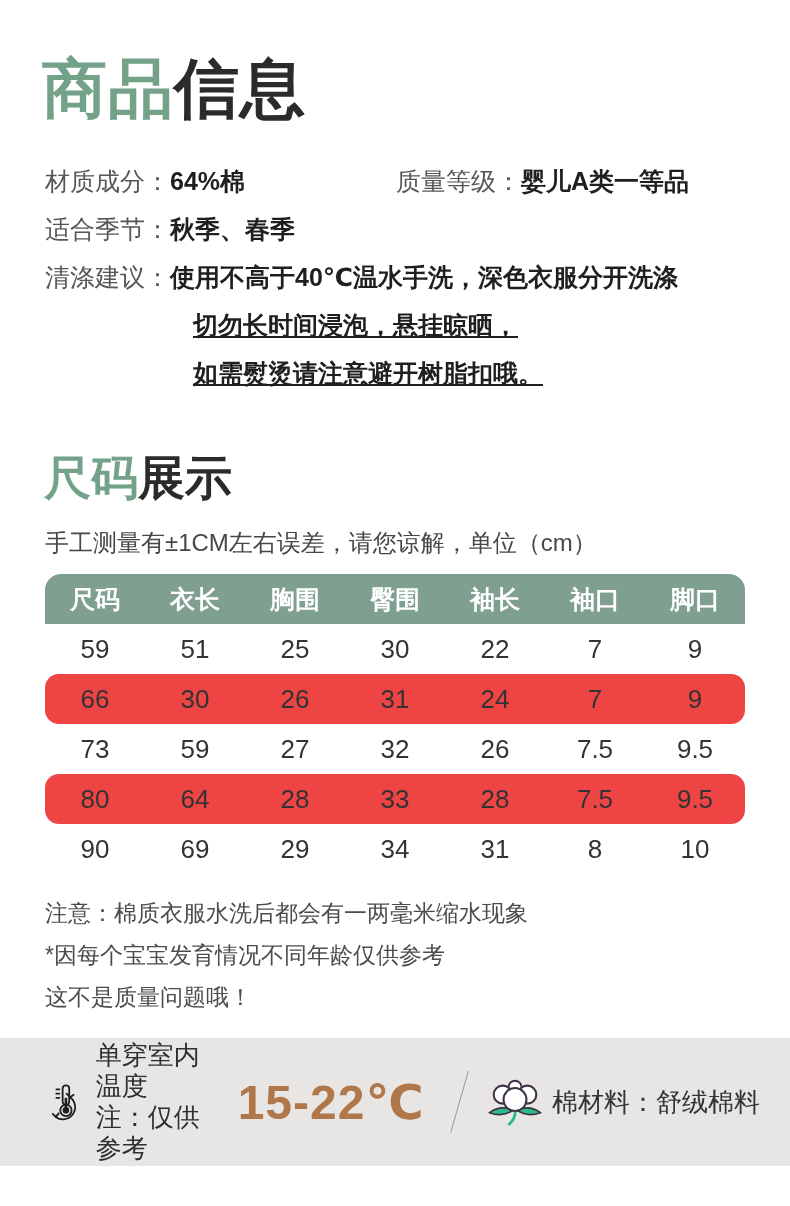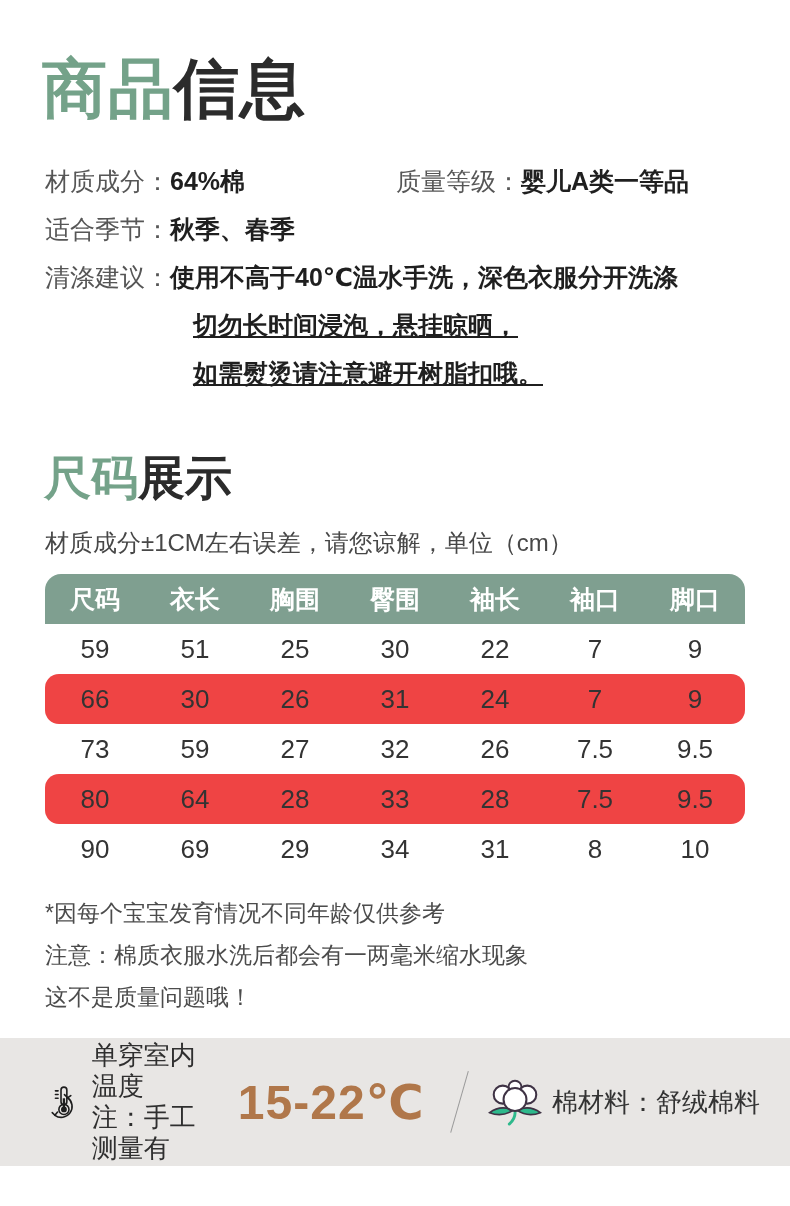--- a/index.html
+++ b/index.html
@@ -128,21 +128,21 @@
     </div>
     <div class="info-row">
       <span class="attr-label">清涤建议：</span><span class="attr-value">使用不高于40℃温水手洗，深色衣服分开洗涤</span>
     </div>
     <div class="cont-line">切勿长时间浸泡，悬挂晾晒，</div>
     <div class="cont-line">如需熨烫请注意避开树脂扣哦。</div>
   </div>
 
   <h2 class="section-title"><span class="green">尺码</span><span>展示</span></h2>
 
-  <div class="measure-note">材质成分±1CM左右误差，请您谅解，单位（cm）</div>
+  <div class="measure-note">手工测量有±1CM左右误差，请您谅解，单位（cm）</div>
 
   <div class="size-table">
     <div class="size-row head" id="size-head">
         <div>尺码</div>
         <div>衣长</div>
         <div>胸围</div>
         <div>臀围</div>
         <div>袖长</div>
         <div>袖口</div>
         <div>脚口</div>
@@ -190,22 +190,22 @@
           <div>29</div>
           <div>34</div>
           <div>31</div>
           <div>8</div>
           <div>10</div>
         </div>
       </div>
   </div>
 
   <div class="footnotes">
+    <div>注意：棉质衣服水洗后都会有一两毫米缩水现象</div>
     <div>*因每个宝宝发育情况不同年龄仅供参考</div>
-    <div>注意：棉质衣服水洗后都会有一两毫米缩水现象</div>
     <div>这不是质量问题哦！</div>
   </div>
 
   <div class="footer-band">
     <svg class="icon-svg" width="50" height="56" viewBox="0 0 60 66" fill="none">
       <g stroke="#1d1d1d" stroke-width="3" stroke-linecap="round" fill="none">
         <path d="M14 12 H19"></path>
           <path d="M14 19 H19"></path>
           <path d="M14 26 H19"></path>
         <rect x="24.5" y="5" width="11" height="33" rx="5.5"></rect>
@@ -214,21 +214,21 @@
       </g>
       <circle cx="30" cy="47" r="5.5" fill="#1d1d1d"></circle>
       <rect x="27.8" y="26" width="4.4" height="19" fill="#1d1d1d"></rect>
       <g stroke="#1d1d1d" stroke-width="3" stroke-linecap="round" stroke-linejoin="round" fill="none">
         <path d="M31 19 L37 25 L43 21"></path>
         <path d="M8 53 L13 58 L18 52"></path>
       </g>
     </svg>
     <div class="temp-note">
       <div>单穿室内温度</div>
-      <div>注：手工测量有</div>
+      <div>注：仅供参考</div>
     </div>
     <div class="temp-value">15-22℃</div>
     <div class="slash-divider"></div>
     <div class="cotton-wrap">
       <svg class="icon-svg" width="54" height="50" viewBox="0 0 66 60" fill="none">
         <path d="M33 41 Q34 50 26 57" stroke="#2eb98c" stroke-width="3.5" stroke-linecap="round" fill="none"></path>
         <path d="M2 43 Q15 33 31 40 Q17 49 2 43 Z" fill="#2eb98c" stroke="#3f3345" stroke-width="2"></path>
         <path d="M64 43 Q51 33 35 40 Q49 49 64 43 Z" fill="#2eb98c" stroke="#3f3345" stroke-width="2"></path>
         <circle cx="33" cy="12" r="8" fill="#ffffff" stroke="#3f3345" stroke-width="2.5"></circle>
         <circle cx="18" cy="21" r="11" fill="#ffffff" stroke="#3f3345" stroke-width="2.5"></circle>

